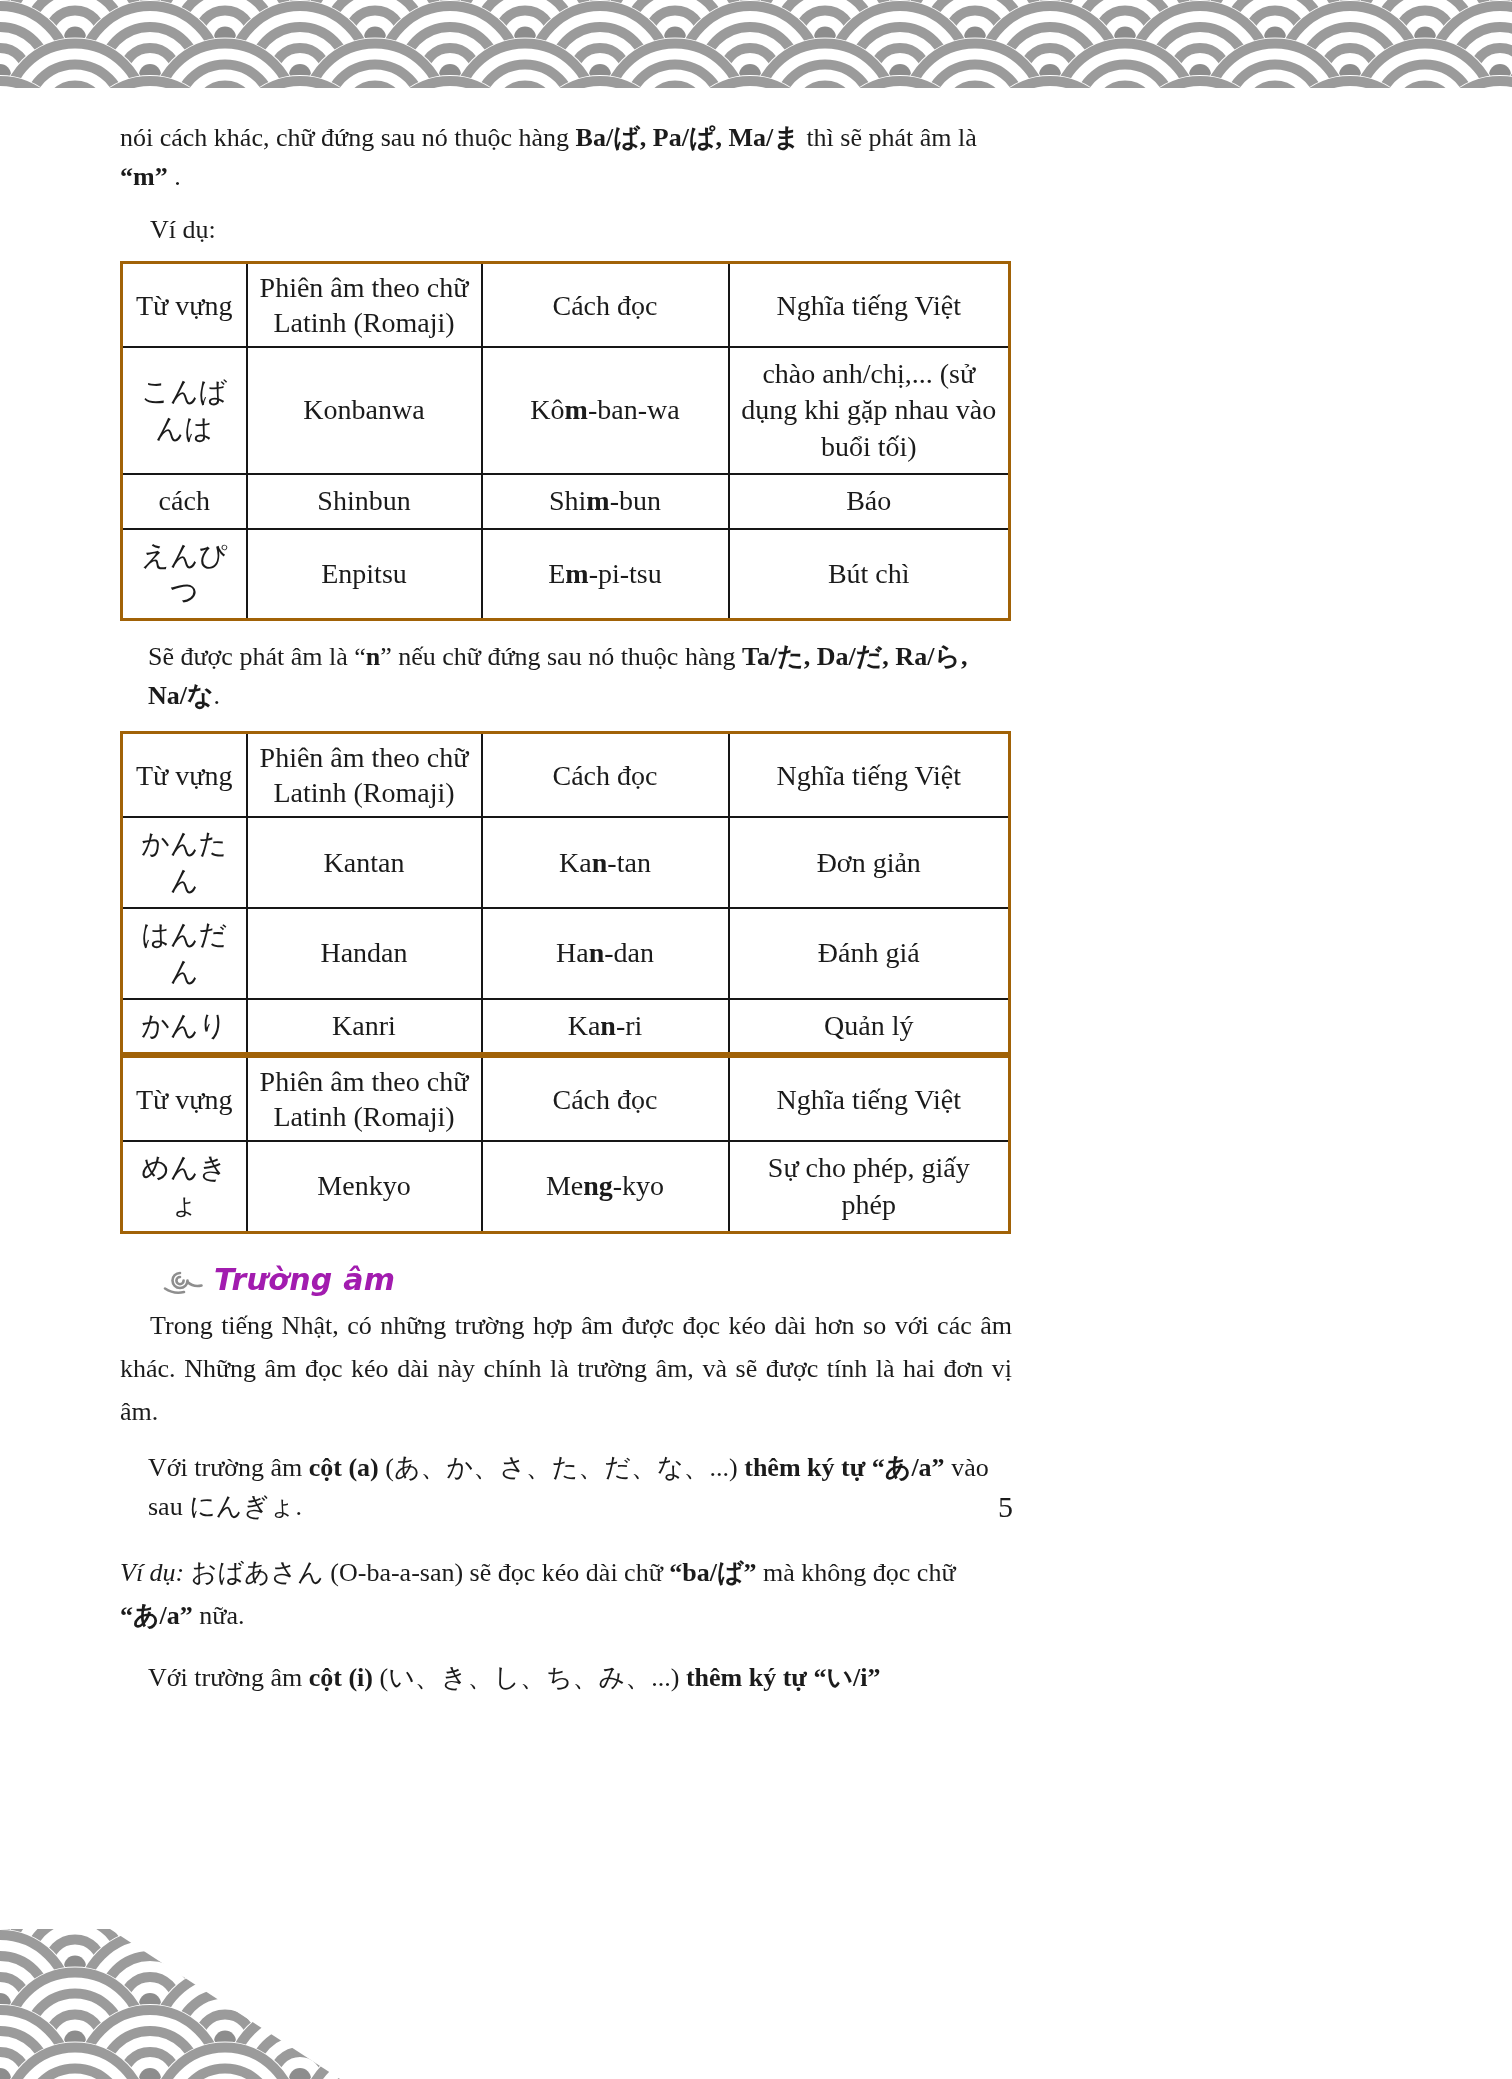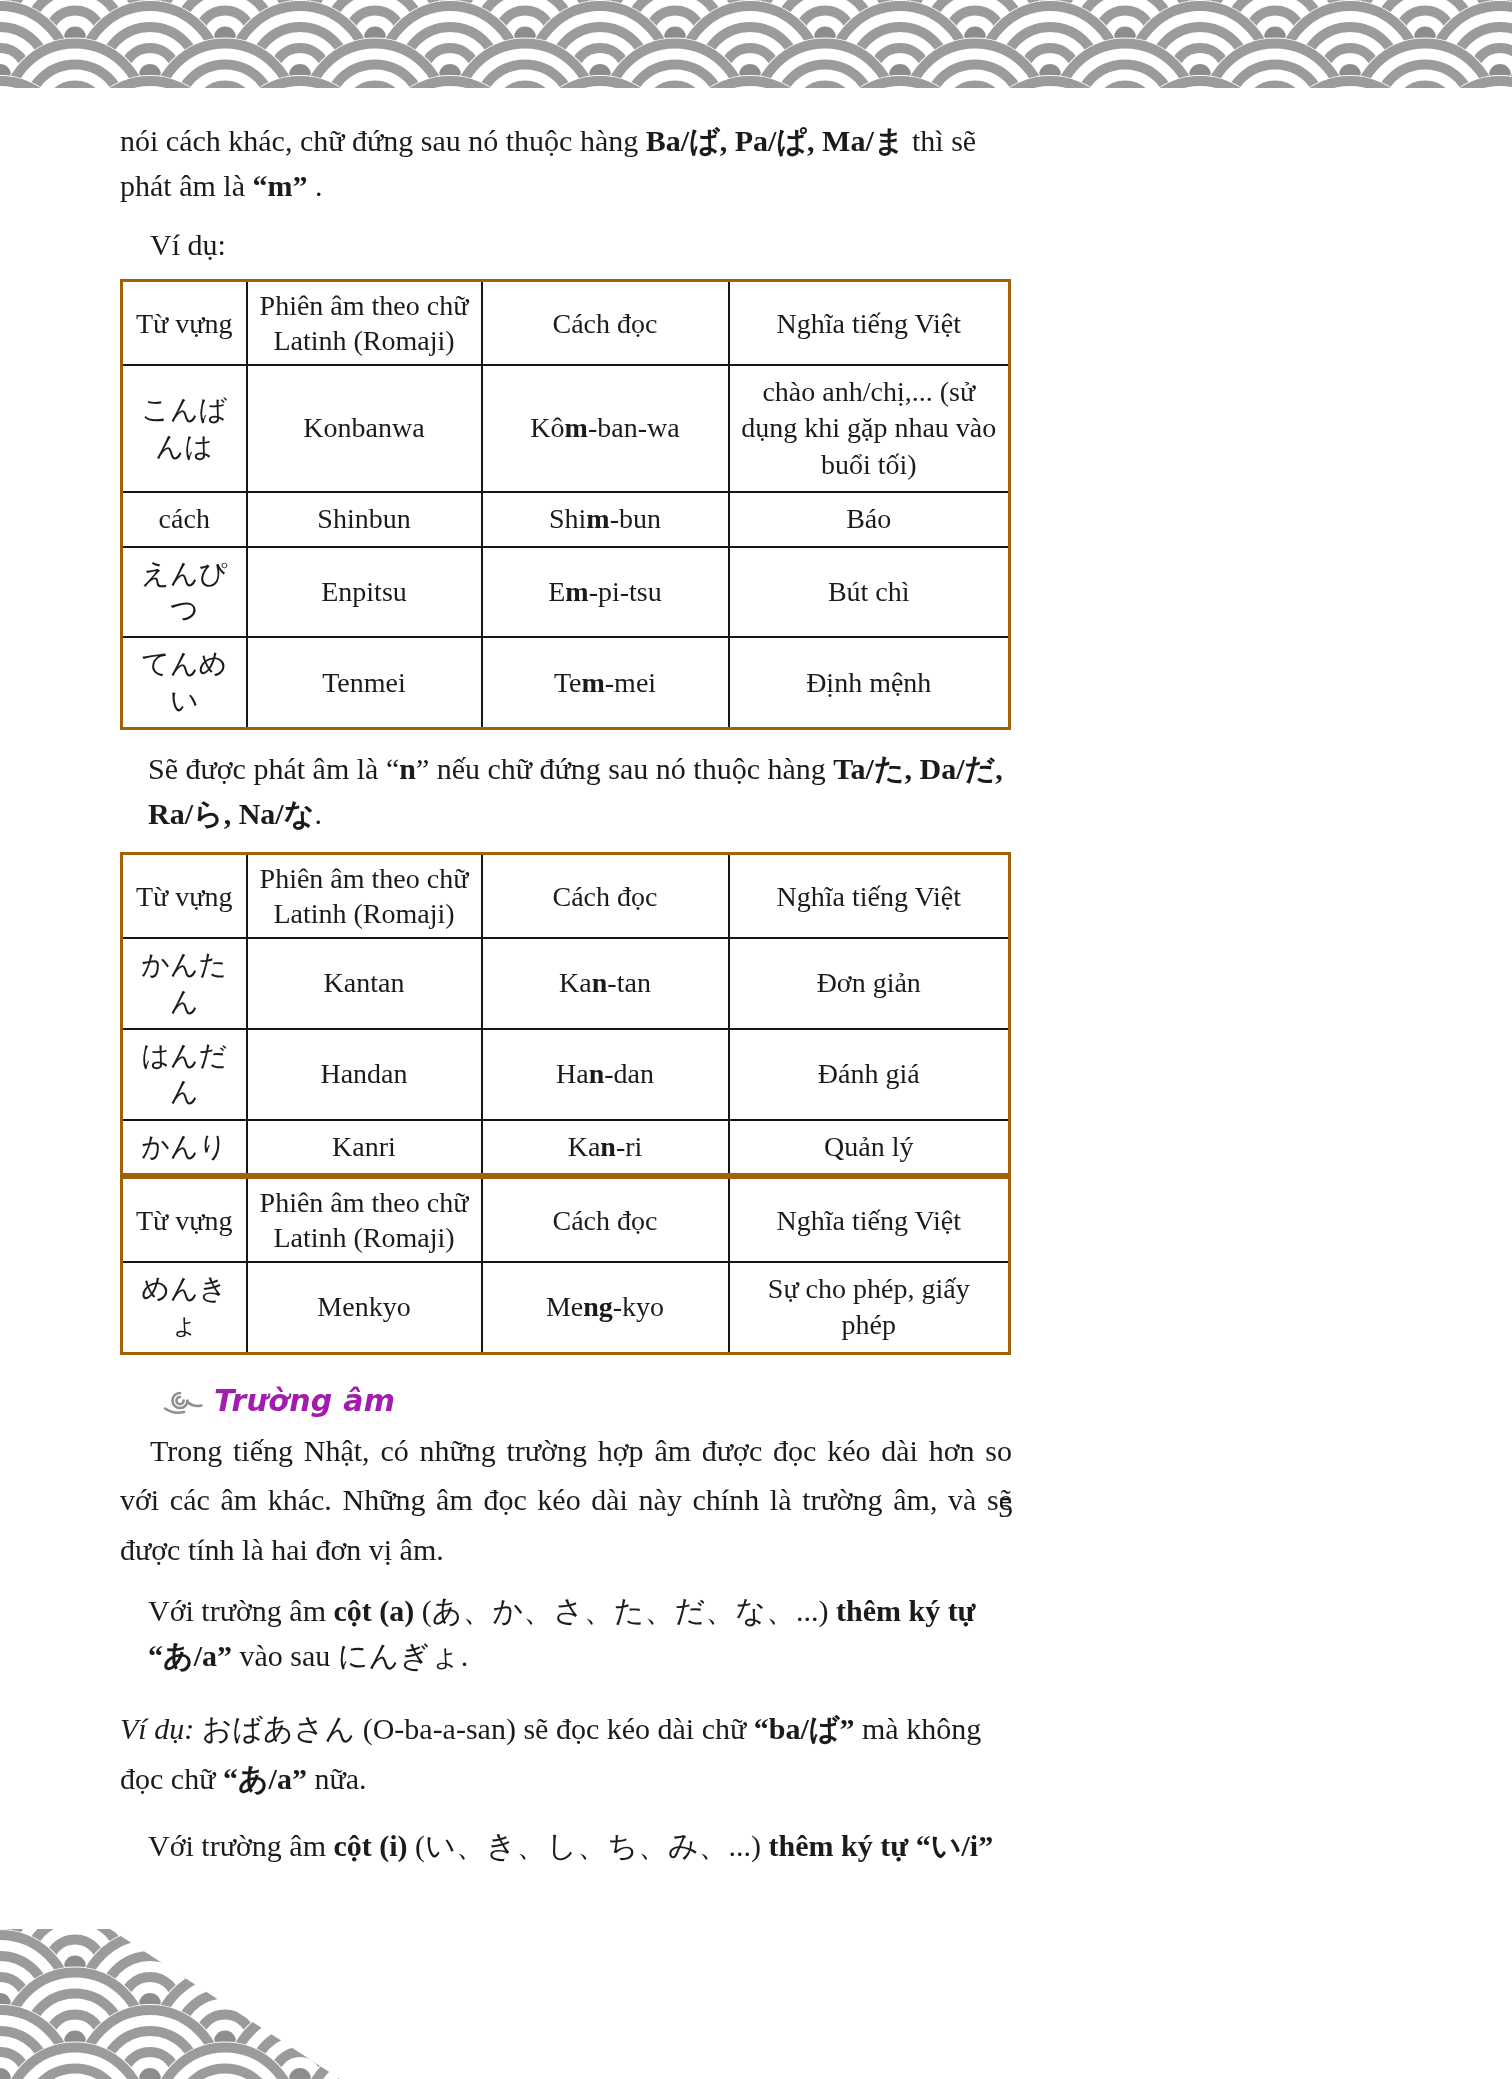--- a/index.html
+++ b/index.html
@@ -7,21 +7,21 @@
   body {
     background:#ffffff;
     color:#1b1b1b;
     font-family:"Liberation Serif", serif;
     position:relative;
     overflow:hidden;
   }
   .wave-top { position:absolute; top:0; left:0; }
   .wave-bottom { position:absolute; left:0; bottom:0; }
   .content { position:absolute; left:120px; top:88px; width:892px; }
-  p { font-size:30px; line-height:1.5; }
+  p { font-size:26px; line-height:1.5; }
   b { font-weight:bold; }
   .p-intro { margin-top:30px; }
   .p-vidu-label { margin:14px 0 12px 30px; }
   .p-note { margin:16px 0 16px 28px; }
   .vtable { width:888px; border-collapse:collapse; border:3px solid #a16207; table-layout:fixed; }
   .vtable th, .vtable td {
     border:2px solid #161616;
     text-align:center;
     vertical-align:middle;
     font-size:28px;
@@ -110,26 +110,20 @@
         <td>Shinbun</td>
         <td><span>Shi</span><b>m</b><span>-bun</span></td>
         <td>Báo</td>
       </tr>
       <tr>
         <td class="jp">えんぴつ</td>
         <td>Enpitsu</td>
         <td><span>E</span><b>m</b><span>-pi-tsu</span></td>
         <td>Bút chì</td>
       </tr>
-      <tr>
-        <td class="jp">てんめい</td>
-        <td>Tenmei</td>
-        <td><span>Te</span><b>m</b><span>-mei</span></td>
-        <td>Định mệnh</td>
-      </tr>
     </tbody>
   </table>
 
   <p class="p-note"><span>Sẽ được phát âm là “</span><b>n</b><span>” nếu chữ đứng sau nó thuộc hàng </span><b>Ta/た, Da/だ, Ra/ら, Na/な</b><span>.</span></p>
 
   <table class="vtable">
     <colgroup>
         <col class="c1">
         <col class="c2">
         <col class="c3">

